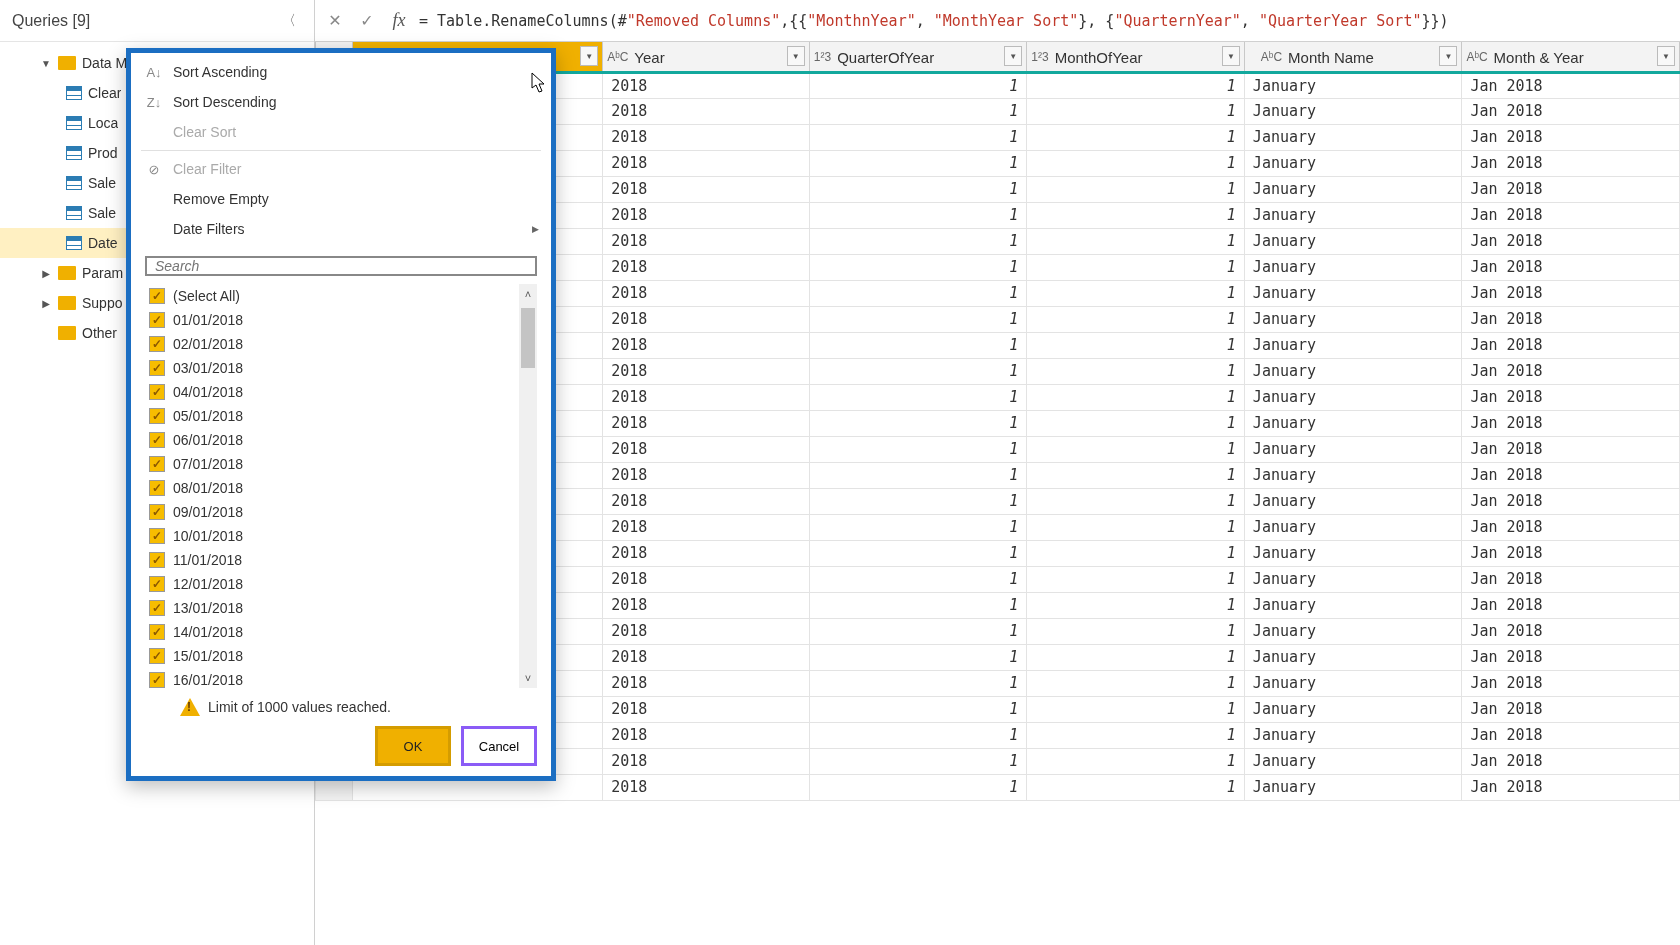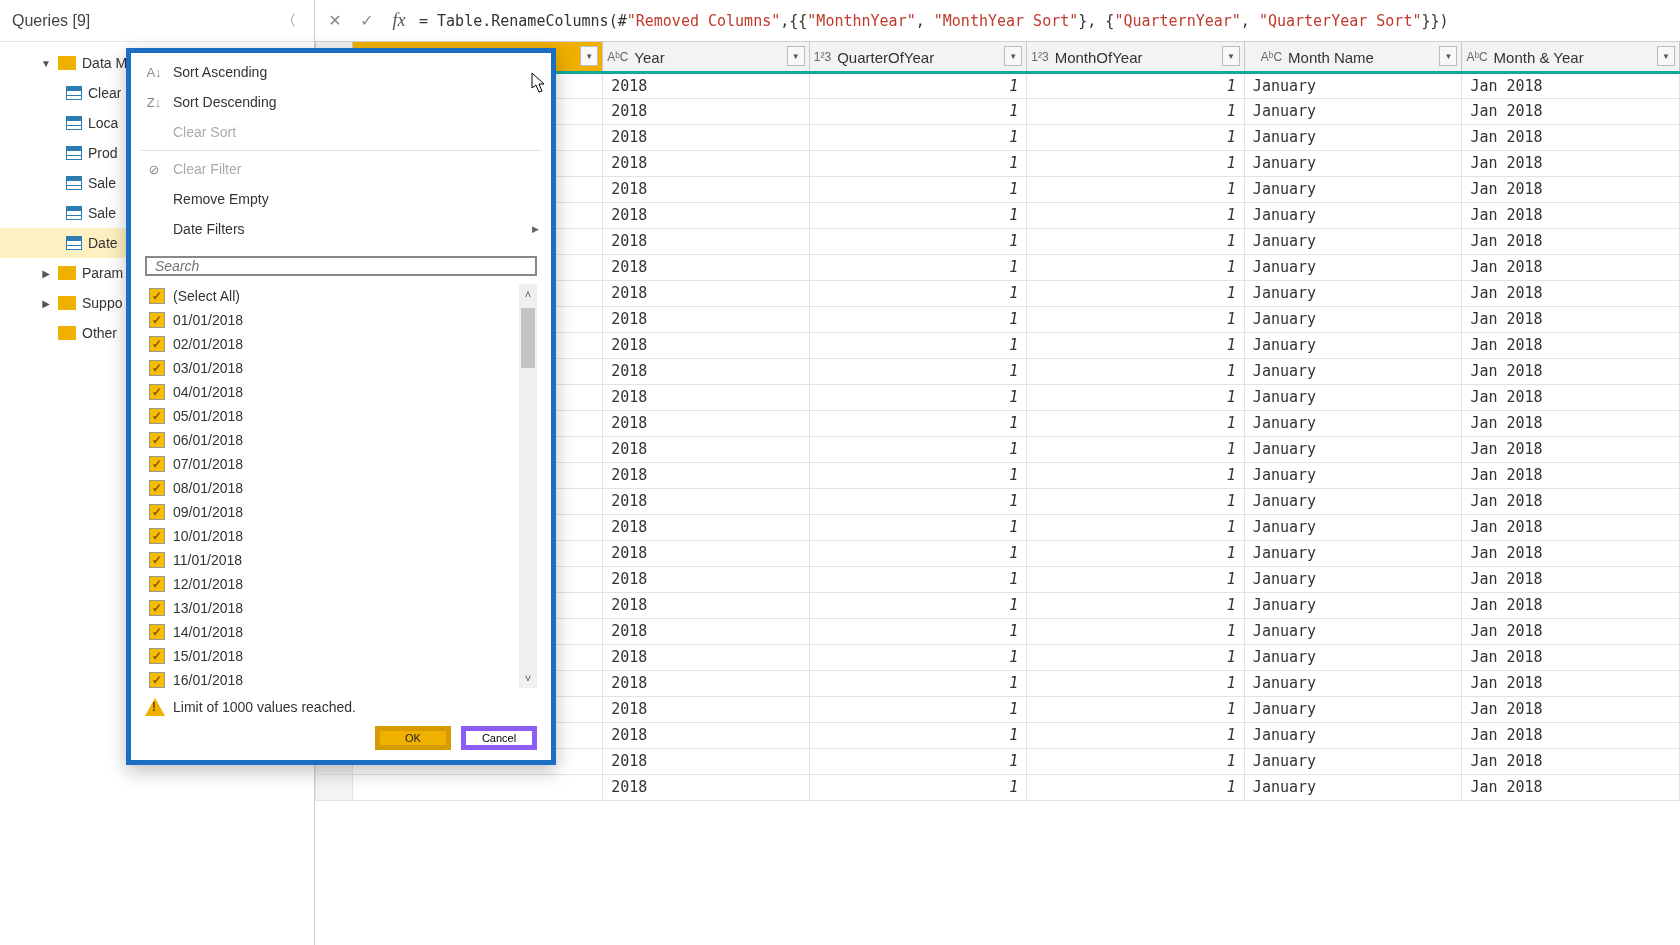--- a/index.html
+++ b/index.html
@@ -258,40 +258,41 @@
 .filter-values .vscroll .dn { bottom:0; }
 .filter-values .vscroll .thumb {
   position:absolute; left:2px; right:2px; top:24px; height:60px;
   background:#c4c4c4;
 }
 .filter-warn {
   display:flex; align-items:center; gap:8px;
   padding: 6px 14px;
   font-size: 14px;
   color:#333;
+  margin-left:35px;
 }
 .filter-warn .w-icon {
   width:0;height:0;
   border-left:10px solid transparent;
   border-right:10px solid transparent;
   border-bottom:18px solid #f0b000;
   position: relative;
 }
 .filter-warn .w-icon::after {
   content:"!"; position:absolute; left:-3px; top:2px; color:#663c00; font-weight:bold; font-size:12px;
 }
 .filter-actions {
   display:flex; justify-content:flex-end; gap:10px;
   padding: 4px 14px 0;
 }
 .filter-actions button {
-  min-width: 76px; height: 24px;
-  border:5px solid #8b5cf6;
+  min-width: 76px; height: 40px;
+  border:3px solid #8b5cf6;
   background:#fff;
-  font-size:11px;
+  font-size:13px;
 }
 .filter-actions button.primary {
   background:#f0b000; border-color:#d49c00; color:#222;
 }
 .cursor-arrow {
   position: absolute;
   left: 531px;
   top: 72px;
   width: 16px; height: 22px;
   z-index: 200;

